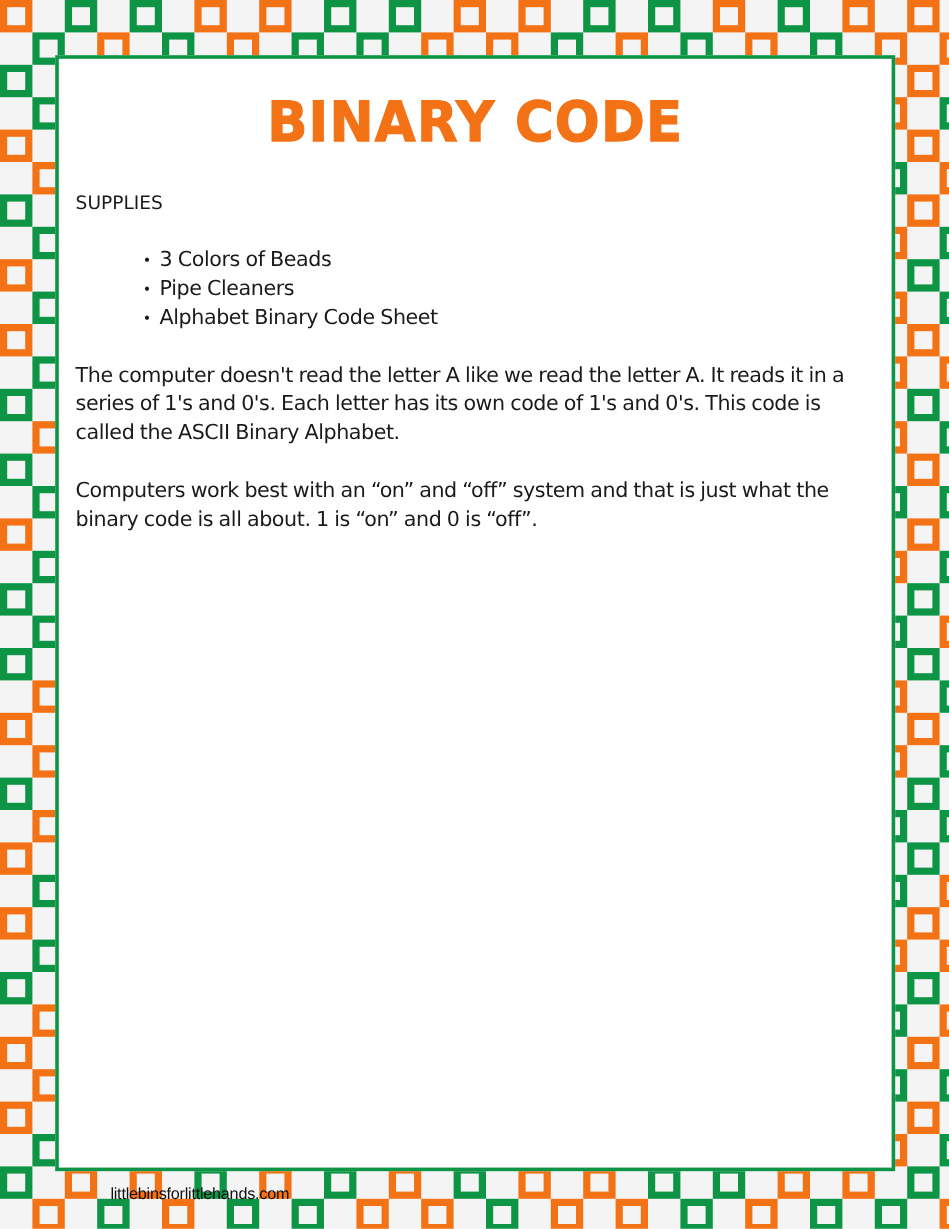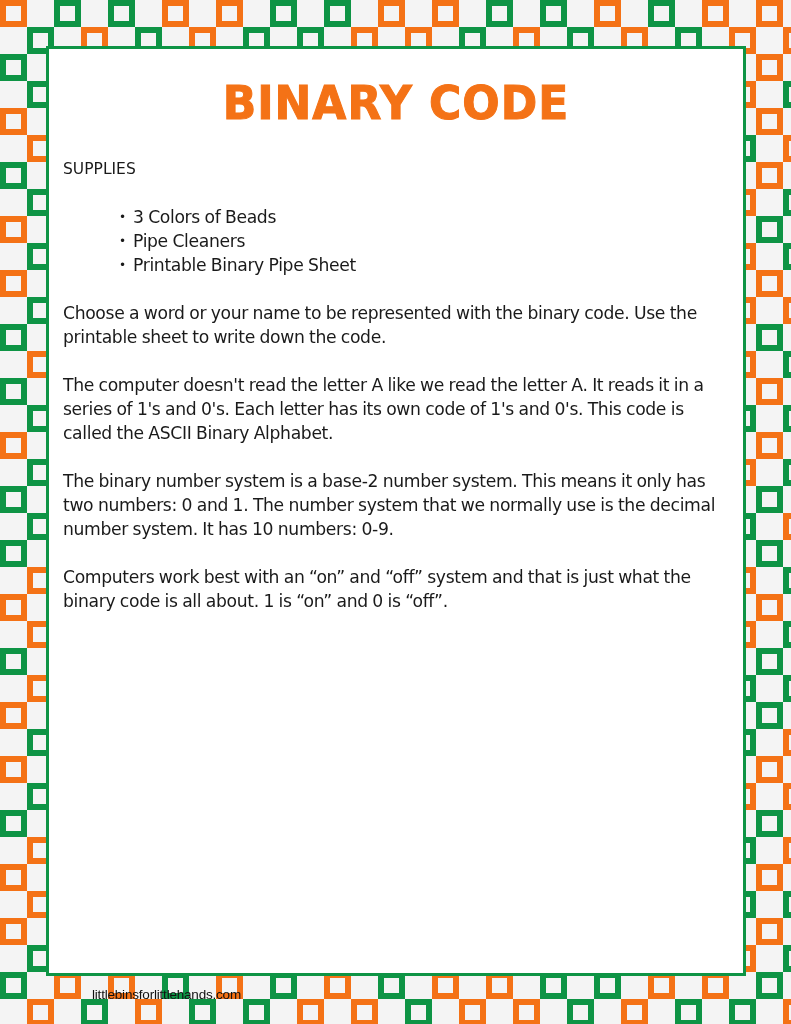--- a/index.html
+++ b/index.html
@@ -688,24 +688,22 @@
       <li>
         <span class="bullet">•</span>
         <span>3 Colors of Beads</span>
       </li>
       <li>
         <span class="bullet">•</span>
         <span>Pipe Cleaners</span>
       </li>
       <li>
         <span class="bullet">•</span>
-        <span>Printable Binary Pipe Sheet</span>
+        <span>Alphabet Binary Code Sheet</span>
       </li>
     </ul>
 
-    <p>Choose a word or your name to be represented with the binary code. Use the printable sheet to write down the code.</p>
     <p>The computer doesn't read the letter A like we read the letter A. It reads it in a series of 1's and 0's. Each letter has its own code of 1's and 0's. This code is called the ASCII Binary Alphabet.</p>
-    <p>The binary number system is a base-2 number system. This means it only has two numbers: 0 and 1. The number system that we normally use is the decimal number system. It has 10 numbers: 0-9.</p>
     <p>Computers work best with an “on” and “off” system and that is just what the binary code is all about. 1 is “on” and 0 is “off”.</p>
   </div>
 </div>
 
 <div class="footer">littlebinsforlittlehands.com</div>
 
 </body></html>

